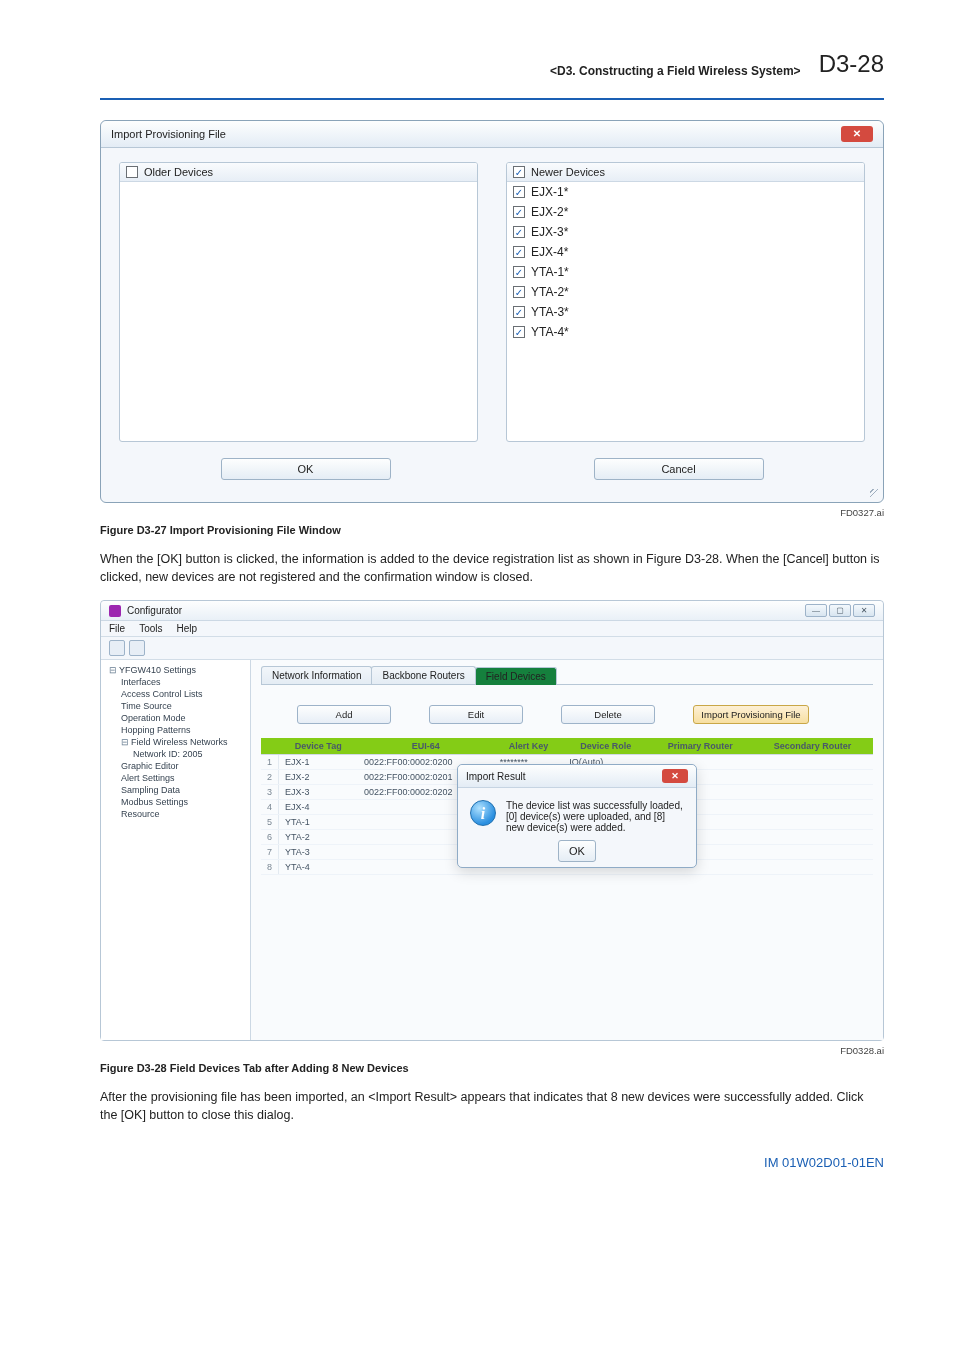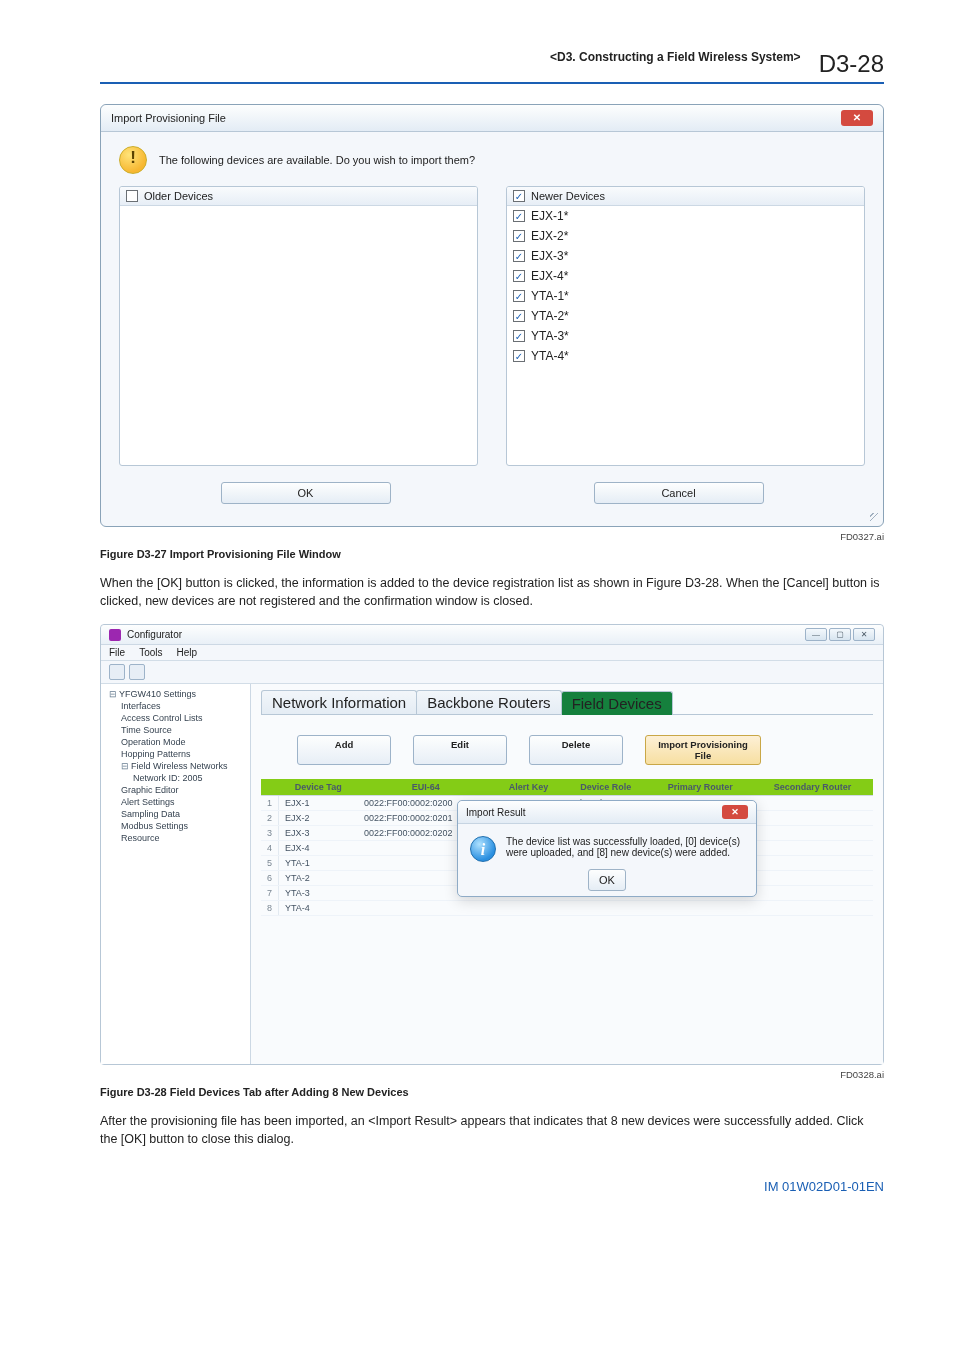--- a/index.html
+++ b/index.html
@@ -9,23 +9,23 @@
     width: 954px;
     margin: 0 auto;
     color: #222;
   }
   .page {
     padding: 50px 70px 30px 100px;
   }
   .hdr {
     display: flex;
     justify-content: flex-end;
-    align-items: flex-start;
+    align-items: flex-end;
     border-bottom: 2px solid #1a5fb4;
-    padding-bottom: 4px;
+    padding-bottom: 20px;
     margin-bottom: 20px;
     gap: 18px;
   }
   .hdr-doc {
     font-size: 12px;
     font-weight: bold;
   }
   .hdr-page {
     font-size: 24px;
     font-weight: normal;
@@ -252,40 +252,39 @@
   .main-pane {
     flex: 1;
     background: #f9fbfd;
     padding: 6px 10px;
     position: relative;
   }
   .tabs {
     display: flex;
     gap: 0;
     border-bottom: 1px solid #b7c7d6;
-    font-size: 15px;
+    font-size: 10px;
   }
   .tab {
     padding: 3px 10px;
     border: 1px solid #b7c7d6;
     border-bottom: none;
     background: linear-gradient(#f2f6fa,#e4ecf4);
     margin-right: -1px;
     border-radius: 3px 3px 0 0;
   }
   .tab.active {
     background: #15803d;
     position: relative;
     top: 1px;
   }
   .btn-row {
     display: flex;
-    gap: 22px;
+    gap: 38px;
     padding: 20px 0 14px 36px;
-    font-weight: bold;
   }
   .pane-btn {
     width: 94px;
     padding: 3px 6px;
     text-align: center;
     background: linear-gradient(#fdfefe,#e7eef6);
     border: 1px solid #9db3c9;
     border-radius: 3px;
     font-size: 9.5px;
   }
@@ -316,22 +315,22 @@
     text-align: center;
     color: #7a8793;
     width: 14px;
     border-right: 1px solid #e3eaf1;
   }
 
   
   .popup {
     position: absolute;
     left: 206px;
-    top: 116px;
-    width: 300px;
+    top: 104px;
+    width: 240px;
     border: 1px solid #8fabc6;
     border-radius: 5px;
     background: #f4f7fb;
     box-shadow: 0 4px 14px rgba(0,0,0,0.15);
     font-size: 10px;
   }
   .popup-title {
     background: linear-gradient(#fdfefe,#e3ecf5);
     border-bottom: 1px solid #c6d4e2;
     padding: 4px 8px;
@@ -376,24 +375,20 @@
     <div class="hdr-doc">&lt;D3.  Constructing a Field Wireless System&gt;</div>
     <div class="hdr-page">D3-28</div>
   </div>
 
   <div class="dlg1">
     <div class="dlg1-title">
       <span>Import Provisioning File</span>
       <span class="close-x">✕</span>
     </div>
     <div class="dlg1-body">
-      <div class="alert-row">
-        <div class="alert-icon"></div>
-        <div>The following devices are available. Do you wish to import them?</div>
-      </div>
       <div class="lists-row">
         <div class="list-col">
           <div class="list-col-hd">
             <span class="chk"></span>
             <span>Older Devices</span>
           </div>
         </div>
         <div class="list-col">
           <div class="list-col-hd">
             <span class="chk on"></span>

